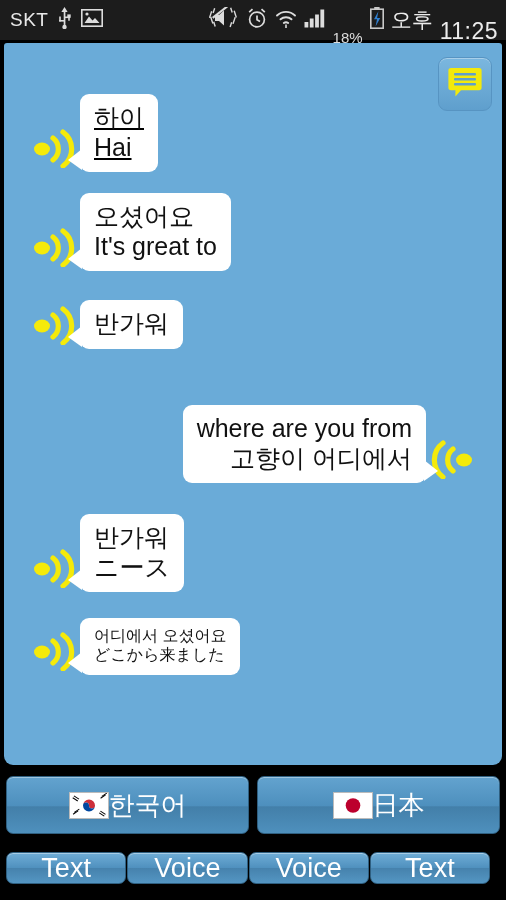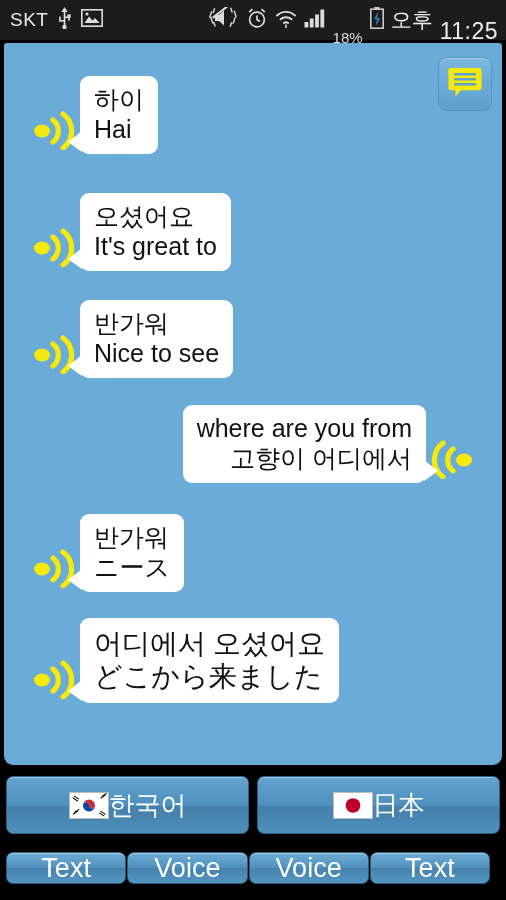--- a/index.html
+++ b/index.html
@@ -60,21 +60,21 @@
     padding:9px 14px 10px 14px;
     box-sizing:border-box;
     color:#111;
     line-height:1.18;
   }
   .bubble .ln{
     font-size:25px;
     white-space:nowrap;
     display:block;
   }
-  .bubble .ln.small{font-size:28px;font-family:Liberation Serif, serif;}
+  .bubble .ln.small{font-size:16px;}
   .msg.left .bubble{text-align:left;}
   .msg.right .bubble{text-align:right;}
 
   
   .bubble:after{
     content:"";position:absolute;bottom:2px;
     width:0;height:0;
     border-top:11px solid transparent;
     border-bottom:10px solid transparent;
   }
@@ -221,21 +221,21 @@
           <path d="M3 2 h28 a2.6 2.6 0 0 1 2.6 2.6 v17 a2.6 2.6 0 0 1 -2.6 2.6 h-18 l-5.6 6.4 v-6.4 H3 a2.6 2.6 0 0 1 -2.6 -2.6 V4.6 A2.6 2.6 0 0 1 3 2 Z" fill="#f3e90c"></path>
           <g fill="#5f9fcd">
             <rect x="6" y="7" width="22" height="2.6" rx="1"></rect>
             <rect x="6" y="12" width="22" height="2.6" rx="1"></rect>
             <rect x="6" y="17" width="22" height="2.6" rx="1"></rect>
           </g>
         </svg>
       </span>
     </div>
 
-    <div class="msg left" style="top:33px;">
+    <div class="msg left" style="top:51px;text-decoration:underline;">
       <span class="spk">
         <svg width="48" height="40" viewBox="0 0 48 40">
           <ellipse cx="12" cy="21" rx="8" ry="6.5" fill="#f5ea0a"></ellipse>
           <path d="M23 10 A14 14 0 0 1 23 32" fill="none" stroke="#f5ea0a" stroke-width="5.2" stroke-linecap="round"></path>
           <path d="M33 4 A21 21 0 0 1 33 38" fill="none" stroke="#f5ea0a" stroke-width="5.2" stroke-linecap="round"></path>
         </svg>
       </span>
       <div class="bubble">
         <span class="ln">하이</span>
         <span class="ln">Hai</span>
@@ -259,21 +259,20 @@
     <div class="msg left" style="top:257px;">
       <span class="spk">
         <svg width="48" height="40" viewBox="0 0 48 40">
           <ellipse cx="12" cy="21" rx="8" ry="6.5" fill="#f5ea0a"></ellipse>
           <path d="M23 10 A14 14 0 0 1 23 32" fill="none" stroke="#f5ea0a" stroke-width="5.2" stroke-linecap="round"></path>
           <path d="M33 4 A21 21 0 0 1 33 38" fill="none" stroke="#f5ea0a" stroke-width="5.2" stroke-linecap="round"></path>
         </svg>
       </span>
       <div class="bubble">
         <span class="ln">반가워</span>
-        <span class="ln">Nice to see</span>
       </div>
     </div>
 
     <div class="msg right" style="top:362px;">
       <span class="spk">
         <svg width="48" height="40" viewBox="0 0 48 40">
           <ellipse cx="36" cy="21" rx="8" ry="6.5" fill="#f5ea0a"></ellipse>
           <path d="M25 10 A14 14 0 0 0 25 32" fill="none" stroke="#f5ea0a" stroke-width="5.2" stroke-linecap="round"></path>
           <path d="M15 4 A21 21 0 0 0 15 38" fill="none" stroke="#f5ea0a" stroke-width="5.2" stroke-linecap="round"></path>
         </svg>

